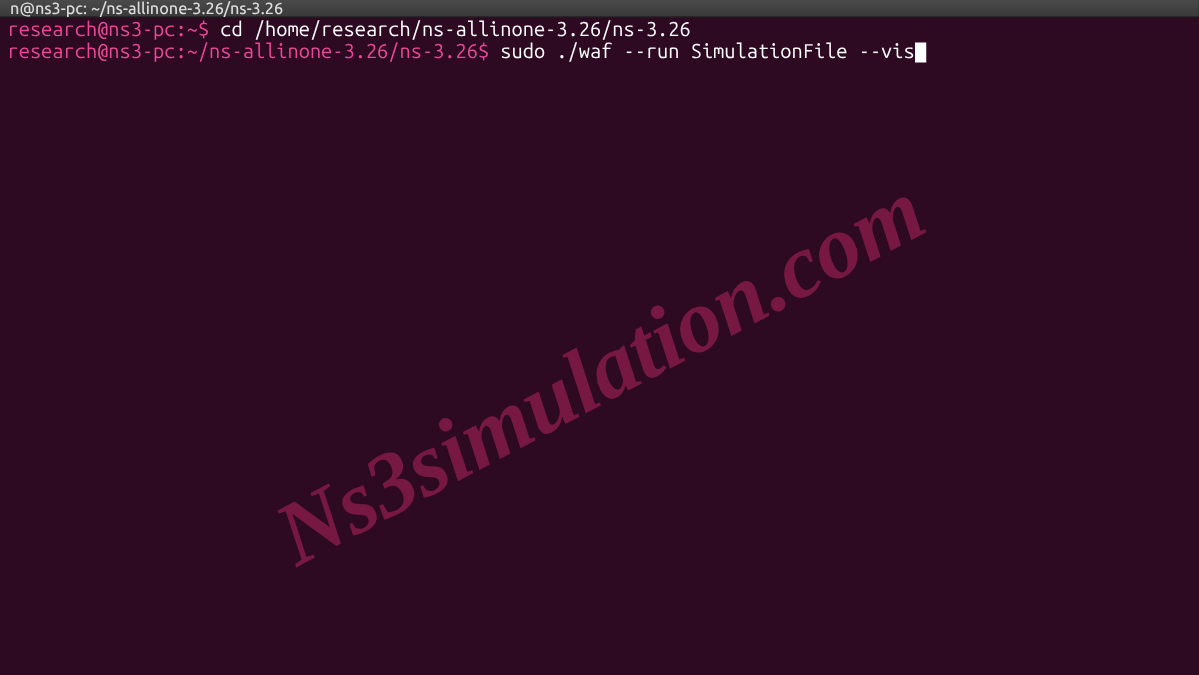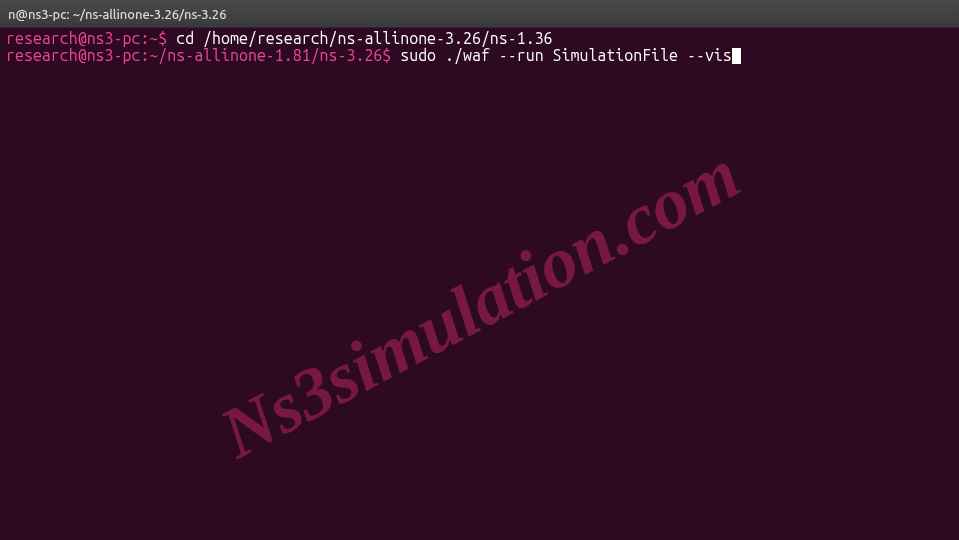--- a/index.html
+++ b/index.html
@@ -16,21 +16,21 @@
   }
   .terminal-window {
     width: 959px;
     height: 540px;
     background: #1a1a1a;
     display: flex;
     flex-direction: column;
     position: relative;
   }
   .title-bar {
-    height: 28px;
+    height: 14px;
     background: linear-gradient(to bottom, #4a4a4a 0%, #3a3a3a 100%);
     border-bottom: 1px solid #2a2a2a;
     display: flex;
     align-items: center;
     padding: 0 8px;
     color: #dddddd;
     font-family: "Ubuntu", "DejaVu Sans", sans-serif;
     font-size: 13px;
     font-weight: 500;
   }
@@ -79,17 +79,17 @@
   }
 </style>
 </head>
 <body>
 
 <div class="terminal-window">
   <div class="title-bar">
     <span>n@ns3-pc: ~/ns-allinone-3.26/ns-3.26</span>
   </div>
   <div class="terminal-body">
-    <div class="line"><span class="prompt-user">research@ns3-pc:~$</span><span class="cmd"> cd /home/research/ns-allinone-3.26/ns-1.36</span></div>
-    <div class="line"><span class="prompt-user">research@ns3-pc:~/ns-allinone-1.81/ns-3.26$</span><span class="cmd"> sudo ./waf --run SimulationFile --vis</span><span class="cursor"></span></div>
+    <div class="line"><span class="prompt-user">research@ns3-pc:~$</span><span class="cmd"> cd /home/research/ns-allinone-3.26/ns-3.26</span></div>
+    <div class="line"><span class="prompt-user">research@ns3-pc:~/ns-allinone-3.26/ns-3.26$</span><span class="cmd"> sudo ./waf --run SimulationFile --vis</span><span class="cursor"></span></div>
     <div class="watermark">Ns3simulation.com</div>
   </div>
 </div>
 
 </body></html>

